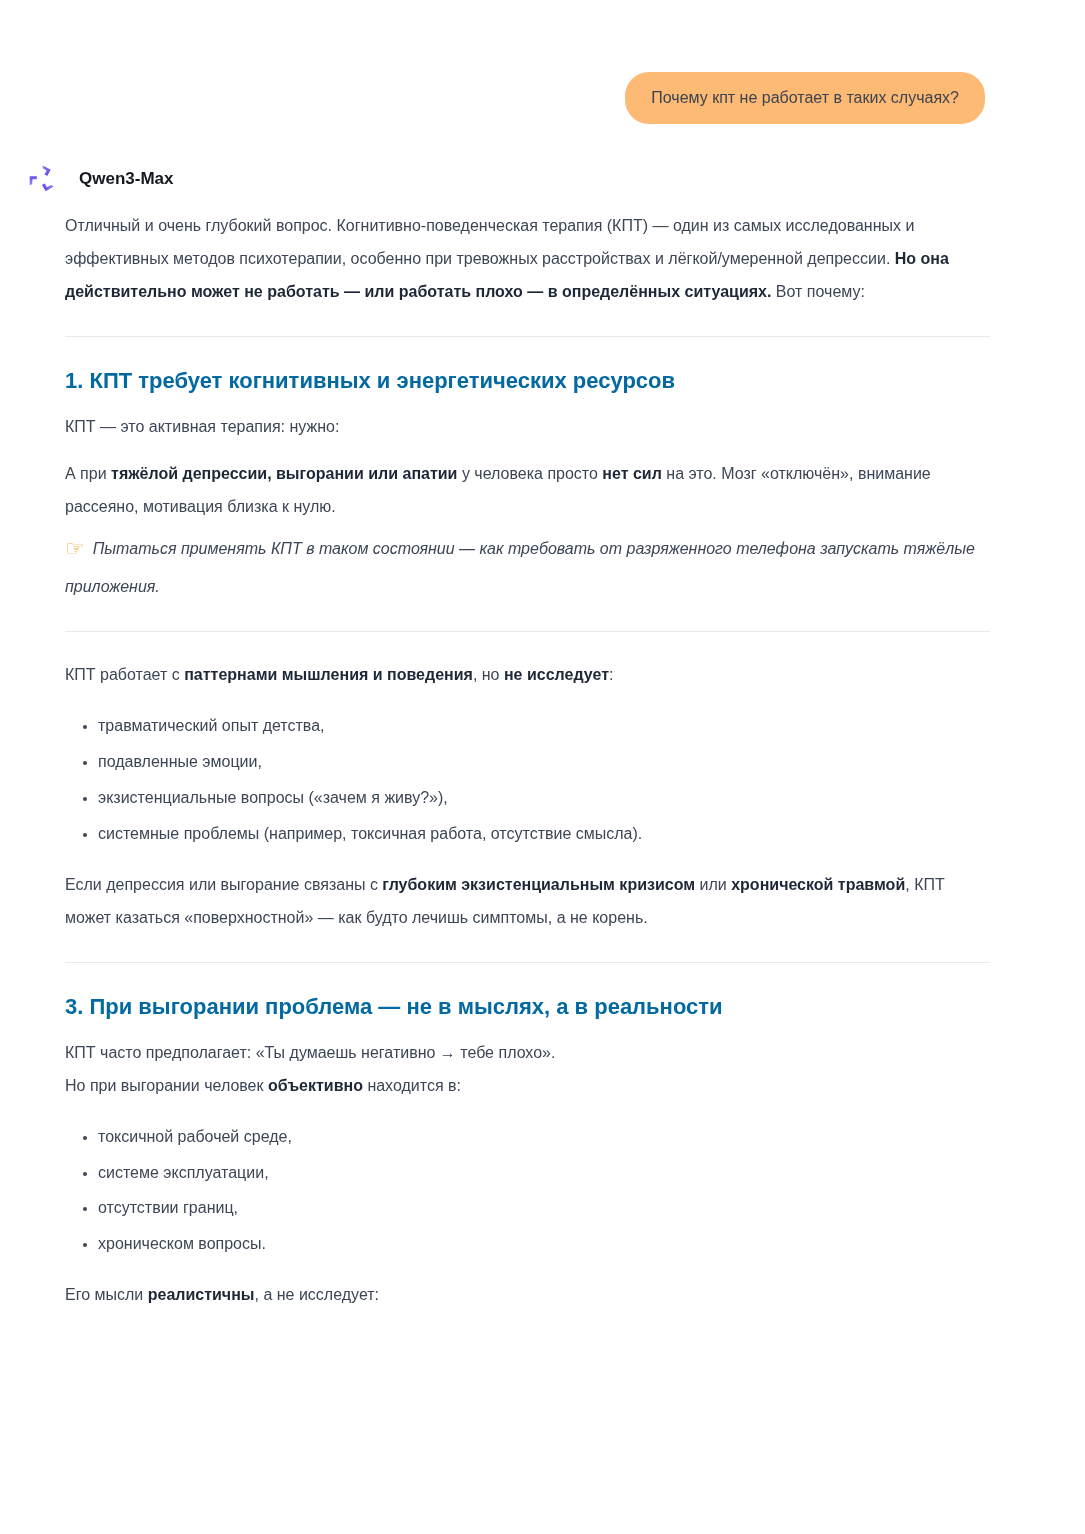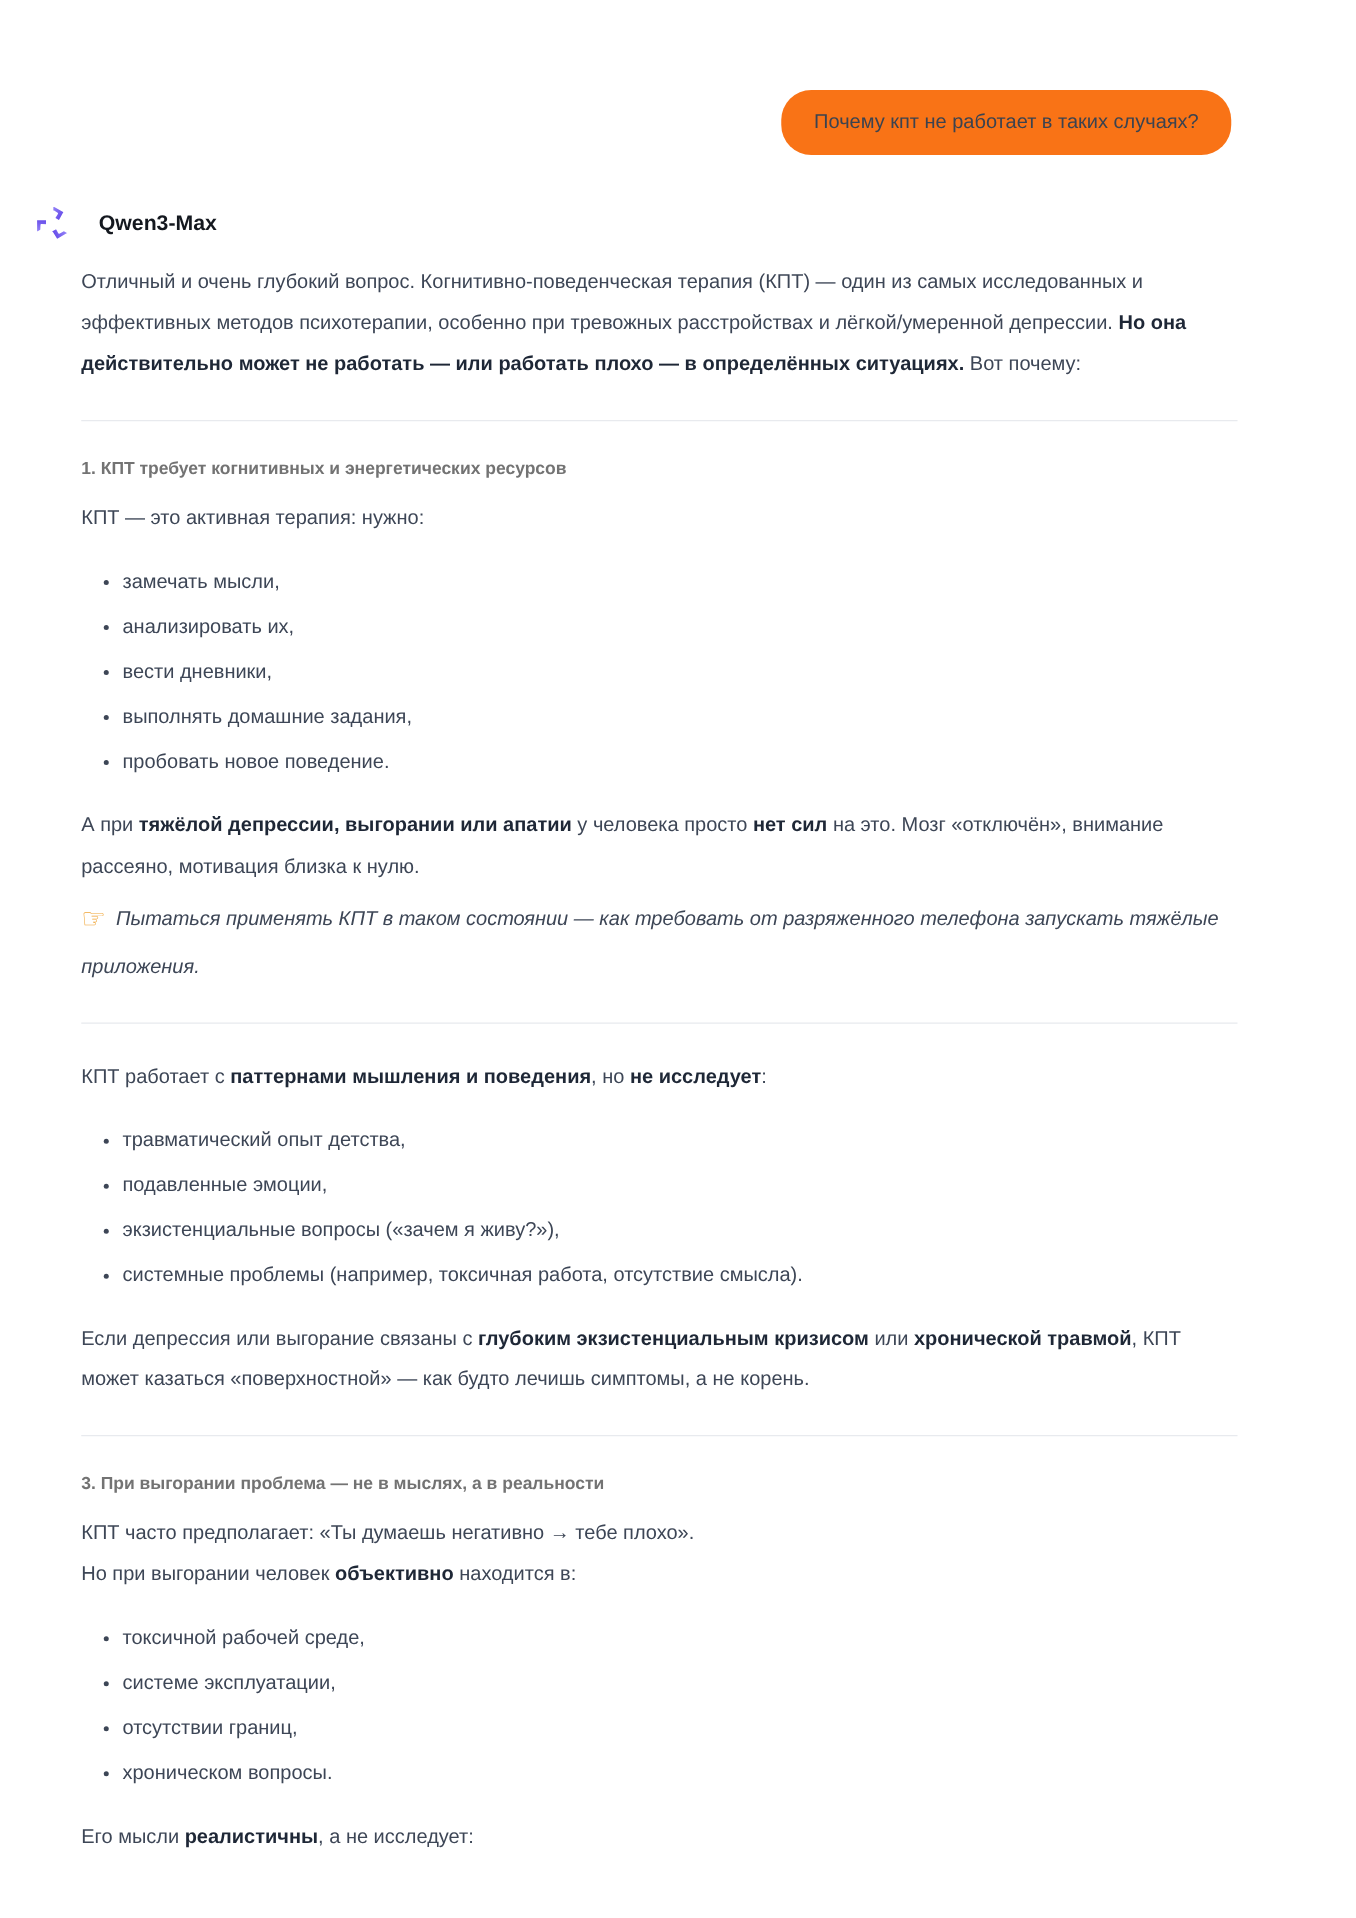--- a/index.html
+++ b/index.html
@@ -15,21 +15,21 @@
     overflow: hidden;
     background: #ffffff;
   }
   
   .user-row {
     display: flex;
     justify-content: flex-end;
     padding: 72px 100px 0 0;
   }
   .user-bubble {
-    background: #f97316;
+    background: #fdba74;
     border-radius: 24px;
     padding: 14px 26px;
     font-size: 16px;
     line-height: 24px;
     color: #3b4350;
   }
   
   .assistant { margin: 38px 95px 0 25px; }
   .assistant-header {
     display: flex;
@@ -45,23 +45,23 @@
   }
   .assistant-body {
     margin-left: 40px;
     margin-top: 12px;
     font-size: 16px;
     line-height: 2.06;
   }
   .assistant-body p { margin: 14px 0; }
   .assistant-body strong { color: #1e2736; font-weight: 700; }
   .assistant-body h3 {
-    font-size: 14px;
+    font-size: 22px;
     font-weight: 700;
-    color: #737373;
+    color: #0369a1;
     margin: 27px 0 6px 0;
     line-height: 1.5;
   }
   hr.divider {
     border: none;
     border-top: 1px solid #e8eaee;
     margin: 27px 0;
   }
   ul.bullets {
     margin: 18px 0 18px 0;
@@ -112,27 +112,20 @@
     </div>
 
     <div class="assistant-body">
 
       <p><span>Отличный и очень глубокий вопрос. Когнитивно-поведенческая терапия (КПТ) — один из самых исследованных и эффективных методов психотерапии, особенно при тревожных расстройствах и лёгкой/умеренной депрессии. </span><strong>Но она действительно может не работать — или работать плохо — в определённых ситуациях.</strong><span> Вот почему:</span></p>
 
       <hr class="divider">
 
       <h3>1. КПТ требует когнитивных и энергетических ресурсов</h3>
       <p>КПТ — это активная терапия: нужно:</p>
-      <ul class="bullets">
-        <li>замечать мысли,</li>
-        <li>анализировать их,</li>
-        <li>вести дневники,</li>
-        <li>выполнять домашние задания,</li>
-        <li>пробовать новое поведение.</li>
-      </ul>
       <p class="tight-after"><span>А при </span><strong>тяжёлой депрессии, выгорании или апатии</strong><span> у человека просто </span><strong>нет сил</strong><span> на это. Мозг «отключён», внимание рассеяно, мотивация близка к нулю.</span></p>
       <p class="note"><span class="finger-icon">☞</span><em>Пытаться применять КПТ в таком состоянии — как требовать от разряженного телефона запускать тяжёлые приложения.</em></p>
 
       <hr class="divider">
 
       <p><span>КПТ работает с </span><strong>паттернами мышления и поведения</strong><span>, но </span><strong>не исследует</strong><span>:</span></p>
       <ul class="bullets">
         <li>травматический опыт детства,</li>
         <li>подавленные эмоции,</li>
         <li>экзистенциальные вопросы («зачем я живу?»),</li>

